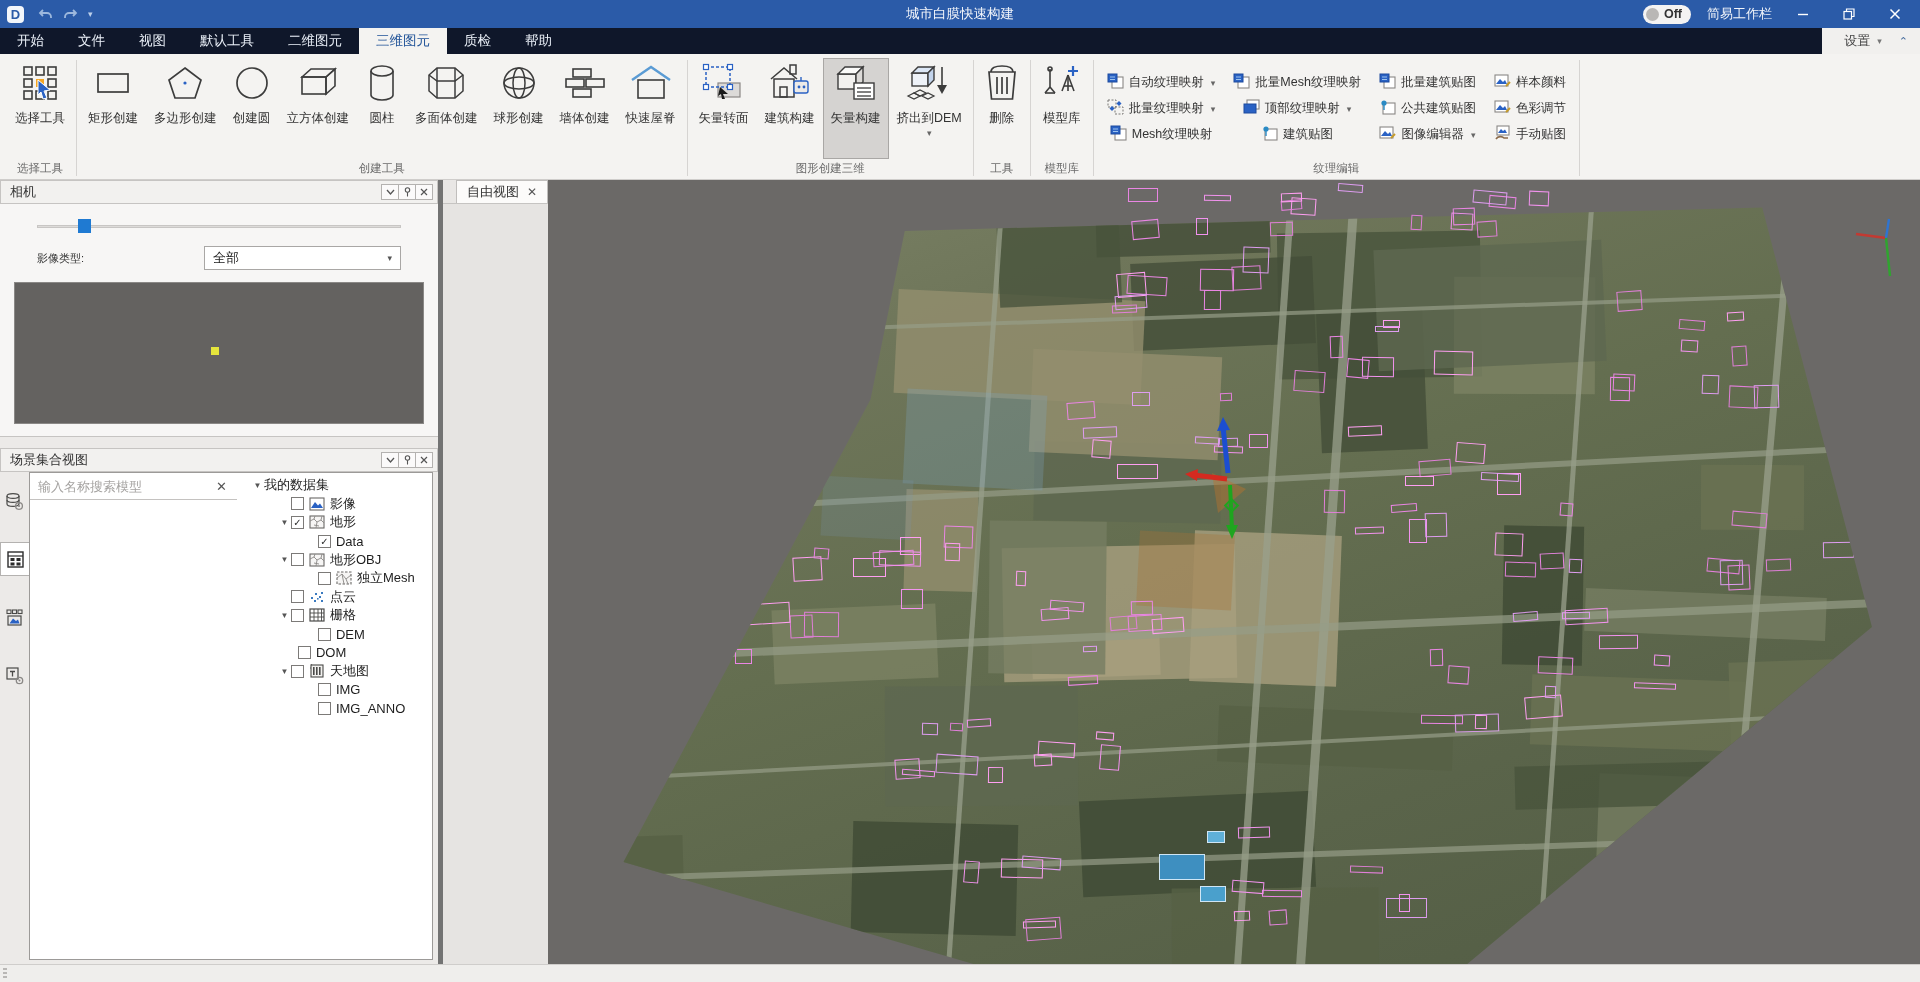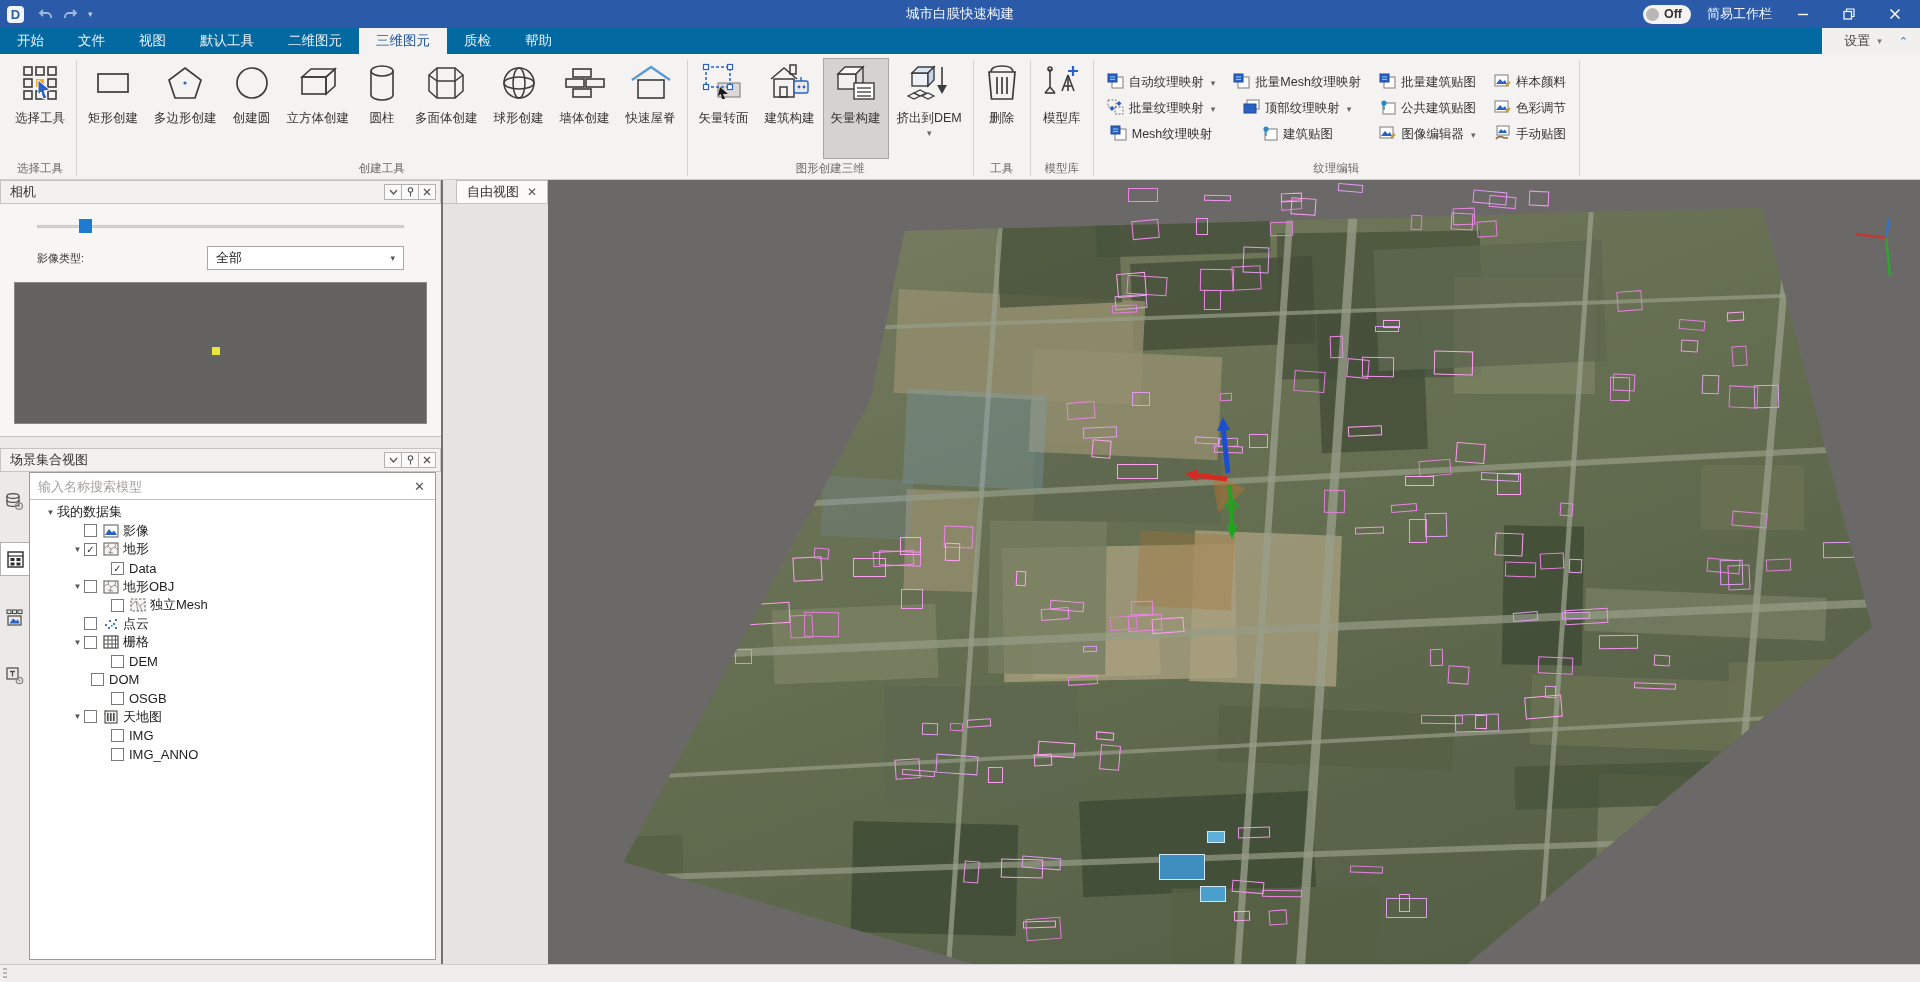--- a/index.html
+++ b/index.html
@@ -21,21 +21,21 @@
     padding-right:10px; z-index:2; }
   .toggle-pill { background:#f4f3f2; border-radius:10px; height:19px; display:flex;
     align-items:center; padding:0 9px 0 3px; gap:5px; color:#333; font-size:12.5px;
     font-weight:bold; }
   .toggle-knob { width:13px; height:13px; border-radius:50%; background:#b9b7b5; }
   .tb-right .worklabel { font-size:13px; color:#f2f5fa; }
   .winbtn { width:30px; height:22px; display:flex; align-items:center;
     justify-content:center; color:#fff; }
 
   
-  .menubar { height:26px; background:#0369a1; display:flex; align-items:stretch; }
+  .menubar { height:26px; background:#0f172a; display:flex; align-items:stretch; }
   .menu-tab { padding:0 17px; display:flex; align-items:center; color:#eaf0f8;
     font-size:13.5px; }
   .menu-tab.active { background:#f4f3f1; color:#1d5096; }
   .menubar-right { margin-left:auto; background:#f1f0ee; display:flex;
     align-items:center; gap:7px; padding:0 12px 0 22px; color:#444; font-size:13px; }
   .menubar-right .caret { font-size:9px; color:#777; }
   .menubar-right .collapse { color:#4a6f9e; font-size:11px; margin-left:10px; }
 
   
   .ribbon { height:126px; background:#f4f3f1; border-bottom:1px solid #cfcdcb;
@@ -55,21 +55,21 @@
   .texgrid { display:grid; grid-template-columns:repeat(4,auto); column-gap:4px;
     row-gap:0; align-content:center; padding:0 6px; }
   .texbtn { display:flex; align-items:center; gap:5px; height:26px; padding:0 7px;
     justify-content:center; white-space:nowrap; }
   .texbtn .tlabel { font-size:12.5px; color:#333; }
   .texbtn .caret { font-size:9px; color:#666; margin-left:2px; }
 
   
   .workspace { display:flex; height:784px; background:#e6e4e2; }
   .left-col { width:443px; display:flex; flex-direction:column; background:#eceae8;
-    border-right:2px solid #737373; }
+    border-right:5px solid #737373; }
   .panel-header { height:24px; background:#f2f1ef; border:1px solid #c6c4c2;
     display:flex; align-items:center; padding:0 4px 0 9px; }
   .panel-title { font-size:13px; color:#333; }
   .panel-btns { margin-left:auto; display:flex; }
   .pbtn { width:18px; height:16px; border:1px solid #b4b2b0; background:#fbfafa;
     display:flex; align-items:center; justify-content:center; margin-left:-1px;
     color:#555; }
 
   
   .camera-panel { background:#f7f6f5; border-bottom:1px solid #c6c4c2; }
@@ -93,21 +93,21 @@
   .scene-panel { flex:1; display:flex; flex-direction:column; margin-top:11px;
     background:#eceae8; min-height:0; }
   .scene-content { flex:1; display:flex; min-height:0; padding-bottom:4px; }
   .side-strip { width:29px; display:flex; flex-direction:column; align-items:stretch;
     padding-top:12px; }
   .strip-btn { height:34px; display:flex; align-items:center; justify-content:center;
     margin-bottom:24px; }
   .strip-btn.active { background:#fff; border:1px solid #b4b2b0; border-right:none;
     margin-right:-1px; }
   .tree-box { flex:1; background:#fff; border:1px solid #9c9a98; display:flex;
-    flex-direction:column; margin-right:5px; min-height:0;justify-content:center; }
+    flex-direction:row; margin-right:5px; min-height:0;justify-content:center; }
   .search-row { height:27px; border-bottom:1px solid #c4c2c0; display:flex;
     align-items:center; padding:0 8px; }
   .search-input { flex:1; border:none; outline:none; font-size:13px; color:#333;
     font-family:"Liberation Sans",sans-serif; }
   .search-input::placeholder { color:#a5a3a1; }
   .search-clear { color:#555; font-size:13px; padding:0 2px; }
   .tree { flex:1; overflow:hidden; padding-top:3px; }
   .tree-row { height:18.6px; display:flex; align-items:center; font-size:13px;
     color:#1d1d1d; }
   .tree-row.selected { background:#cde3f6; }
@@ -768,25 +768,20 @@
               </div>
               <div class="tree-row" style="padding-left: 68px;">
                 <span class="t-arrow"></span>
                 <span class="t-check"></span>
                 <span class="t-label">DEM</span>
               </div>
               <div class="tree-row" style="padding-left: 48px;">
                 <span class="t-arrow"></span>
                 <span class="t-check"></span>
                 <span class="t-label">DOM</span>
-              </div>
-              <div class="tree-row" style="padding-left: 68px;">
-                <span class="t-arrow"></span>
-                <span class="t-check"></span>
-                <span class="t-label">OSGB</span>
               </div>
               <div class="tree-row" style="padding-left: 41px;">
                 <span class="t-arrow">▼</span>
                 <span class="t-check"></span>
                 <span class="t-icon">
                   <svg width="16" height="14" viewBox="0 0 16 14">
                     <rect x="2" y="1" width="12" height="12" fill="#f2f1ef" stroke="#4a4a48" stroke-width="1.1"></rect>
                     <g fill="#4a4a48">
                       <rect x="4" y="3" width="1.6" height="8"></rect>
                       <rect x="7" y="3" width="1.6" height="8"></rect>

